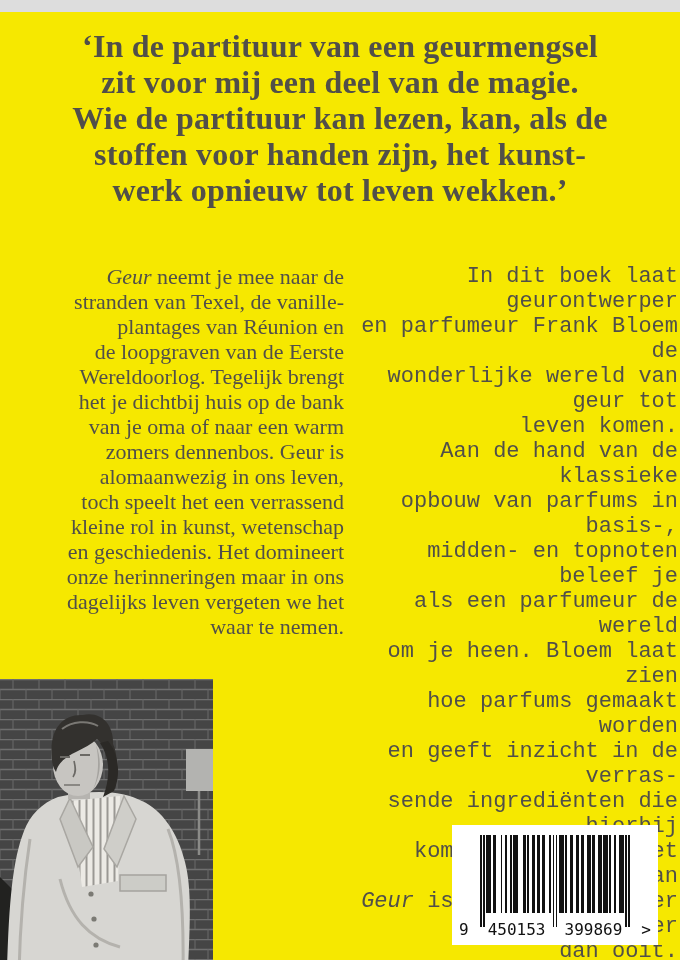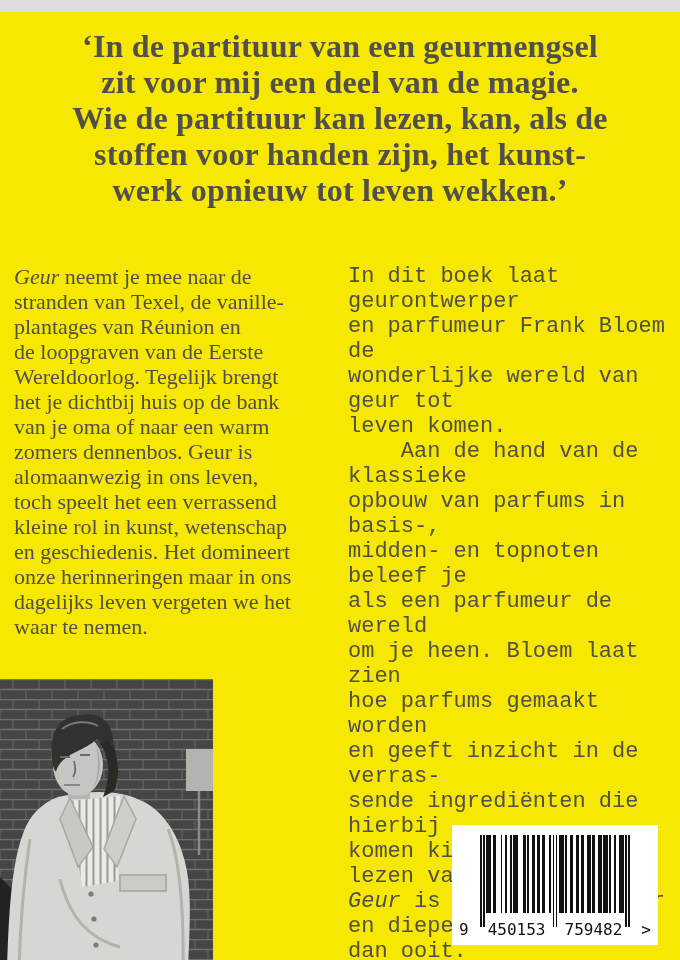--- a/index.html
+++ b/index.html
@@ -13,21 +13,21 @@
     background:#dddddd;
   }
   .cover{
     position:relative;
     width:680px;height:960px;
     margin:12px auto;
     background:var(--bg);
     color:var(--fg);
     overflow:hidden;
   }
-  .rich{white-space:pre-line;}
+  .rich{white-space:pre-line;text-align:right;}
   .headline{
     position:absolute;
     top:16px;left:16px;width:648px;
     text-align:center;
     font-weight:bold;
     font-size:32px;
     line-height:36px;
     letter-spacing:0.2px;
   }
   .col{
@@ -219,18 +219,18 @@
           <rect x="88" y="0" width="1" height="33" fill="#111111"></rect>
           <rect x="89" y="0" width="1" height="33" fill="#111111"></rect>
           <rect x="90" y="0" width="1" height="33" fill="#111111"></rect>
           <rect x="92" y="0" width="1" height="39" fill="#111111"></rect>
           <rect x="94" y="0" width="1" height="39" fill="#111111"></rect>
         </svg>
       </div>
     <div class="barcode-digits">
       <span>9</span>
       <span>450153</span>
-      <span>759482</span>
+      <span>399869</span>
       <span>&gt;</span>
     </div>
   </div>
 
 </div>
 
 </body></html>

